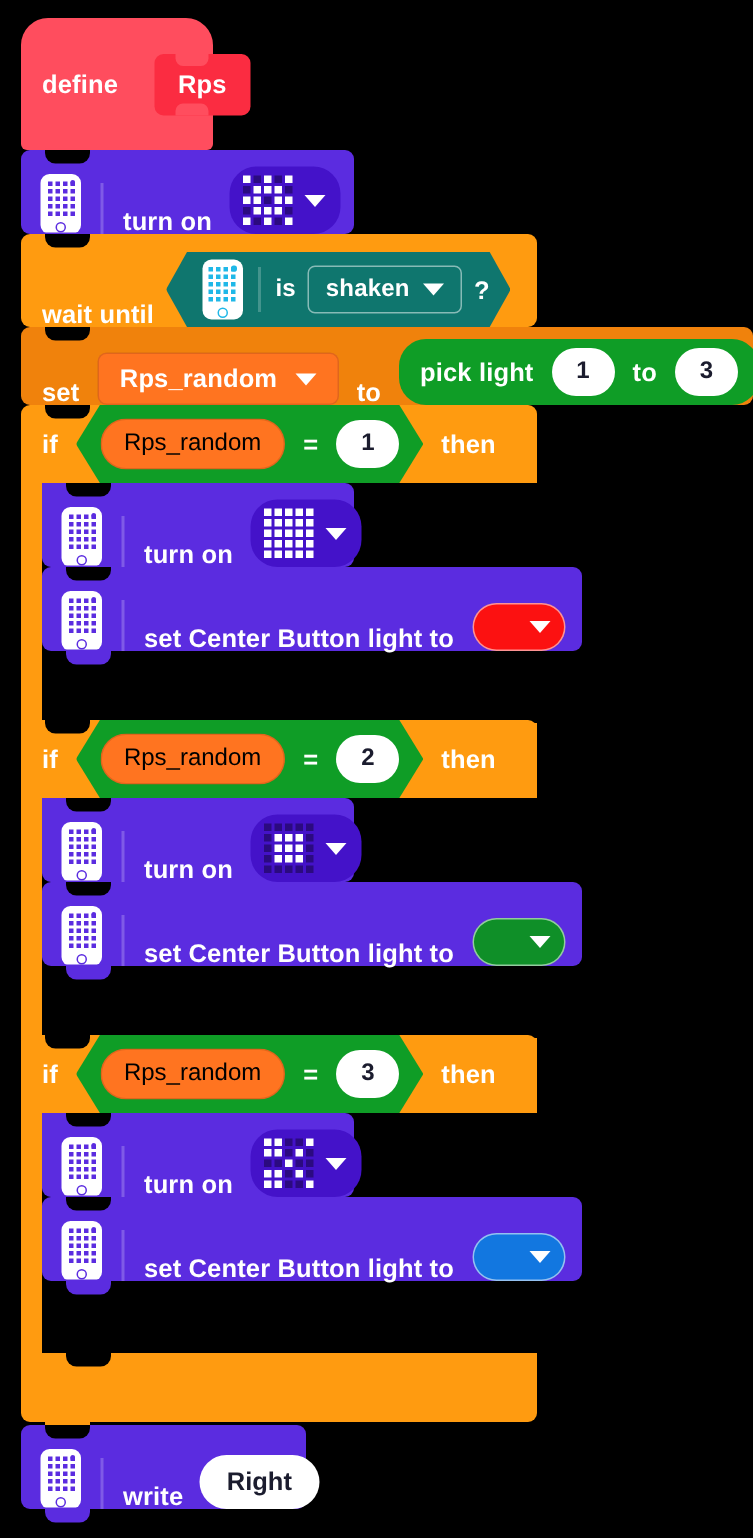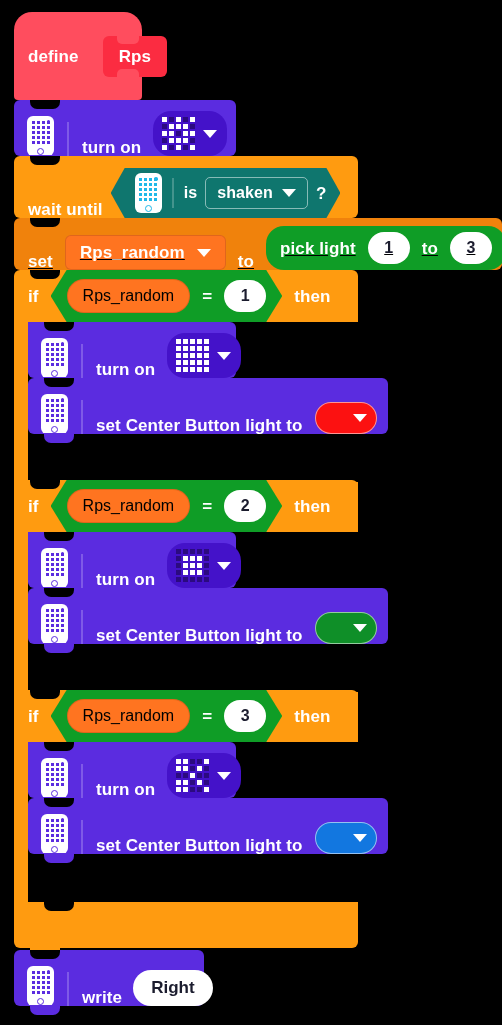--- a/index.html
+++ b/index.html
@@ -305,21 +305,21 @@
       <span class="lbl sm" style="margin-left:10px;">is</span>
       <span class="drop-txt">
         <span class="lbl sm">shaken</span>
         <span class="caret"></span>
       </span>
       <span class="lbl">?</span>
     </div>
     <div class="bump orange"></div>
   </div>
 
-  <div class="blk orange-dark" style="left:14px; top:218px; width:488px; height:52px;text-decoration:underline;">
+  <div class="blk orange-dark" style="left:14px; top:218px; width:488px; height:52px;">
     <div class="dent"></div>
     <span class="lbl" style="margin-left:14px;">set</span>
     <span class="oval var" style="margin-left:12px; gap:12px; border-radius:6px; padding:8px 14px;">
       <span class="lbl">Rps_random</span>
       <span class="caret"></span>
     </span>
     <span class="lbl" style="margin-left:12px;">to</span>
     <span class="oval green pick-wrap" style="margin-left:12px; padding:6px 14px;">
       <span class="lbl">pick light</span>
       <span class="num-oval">1</span>

